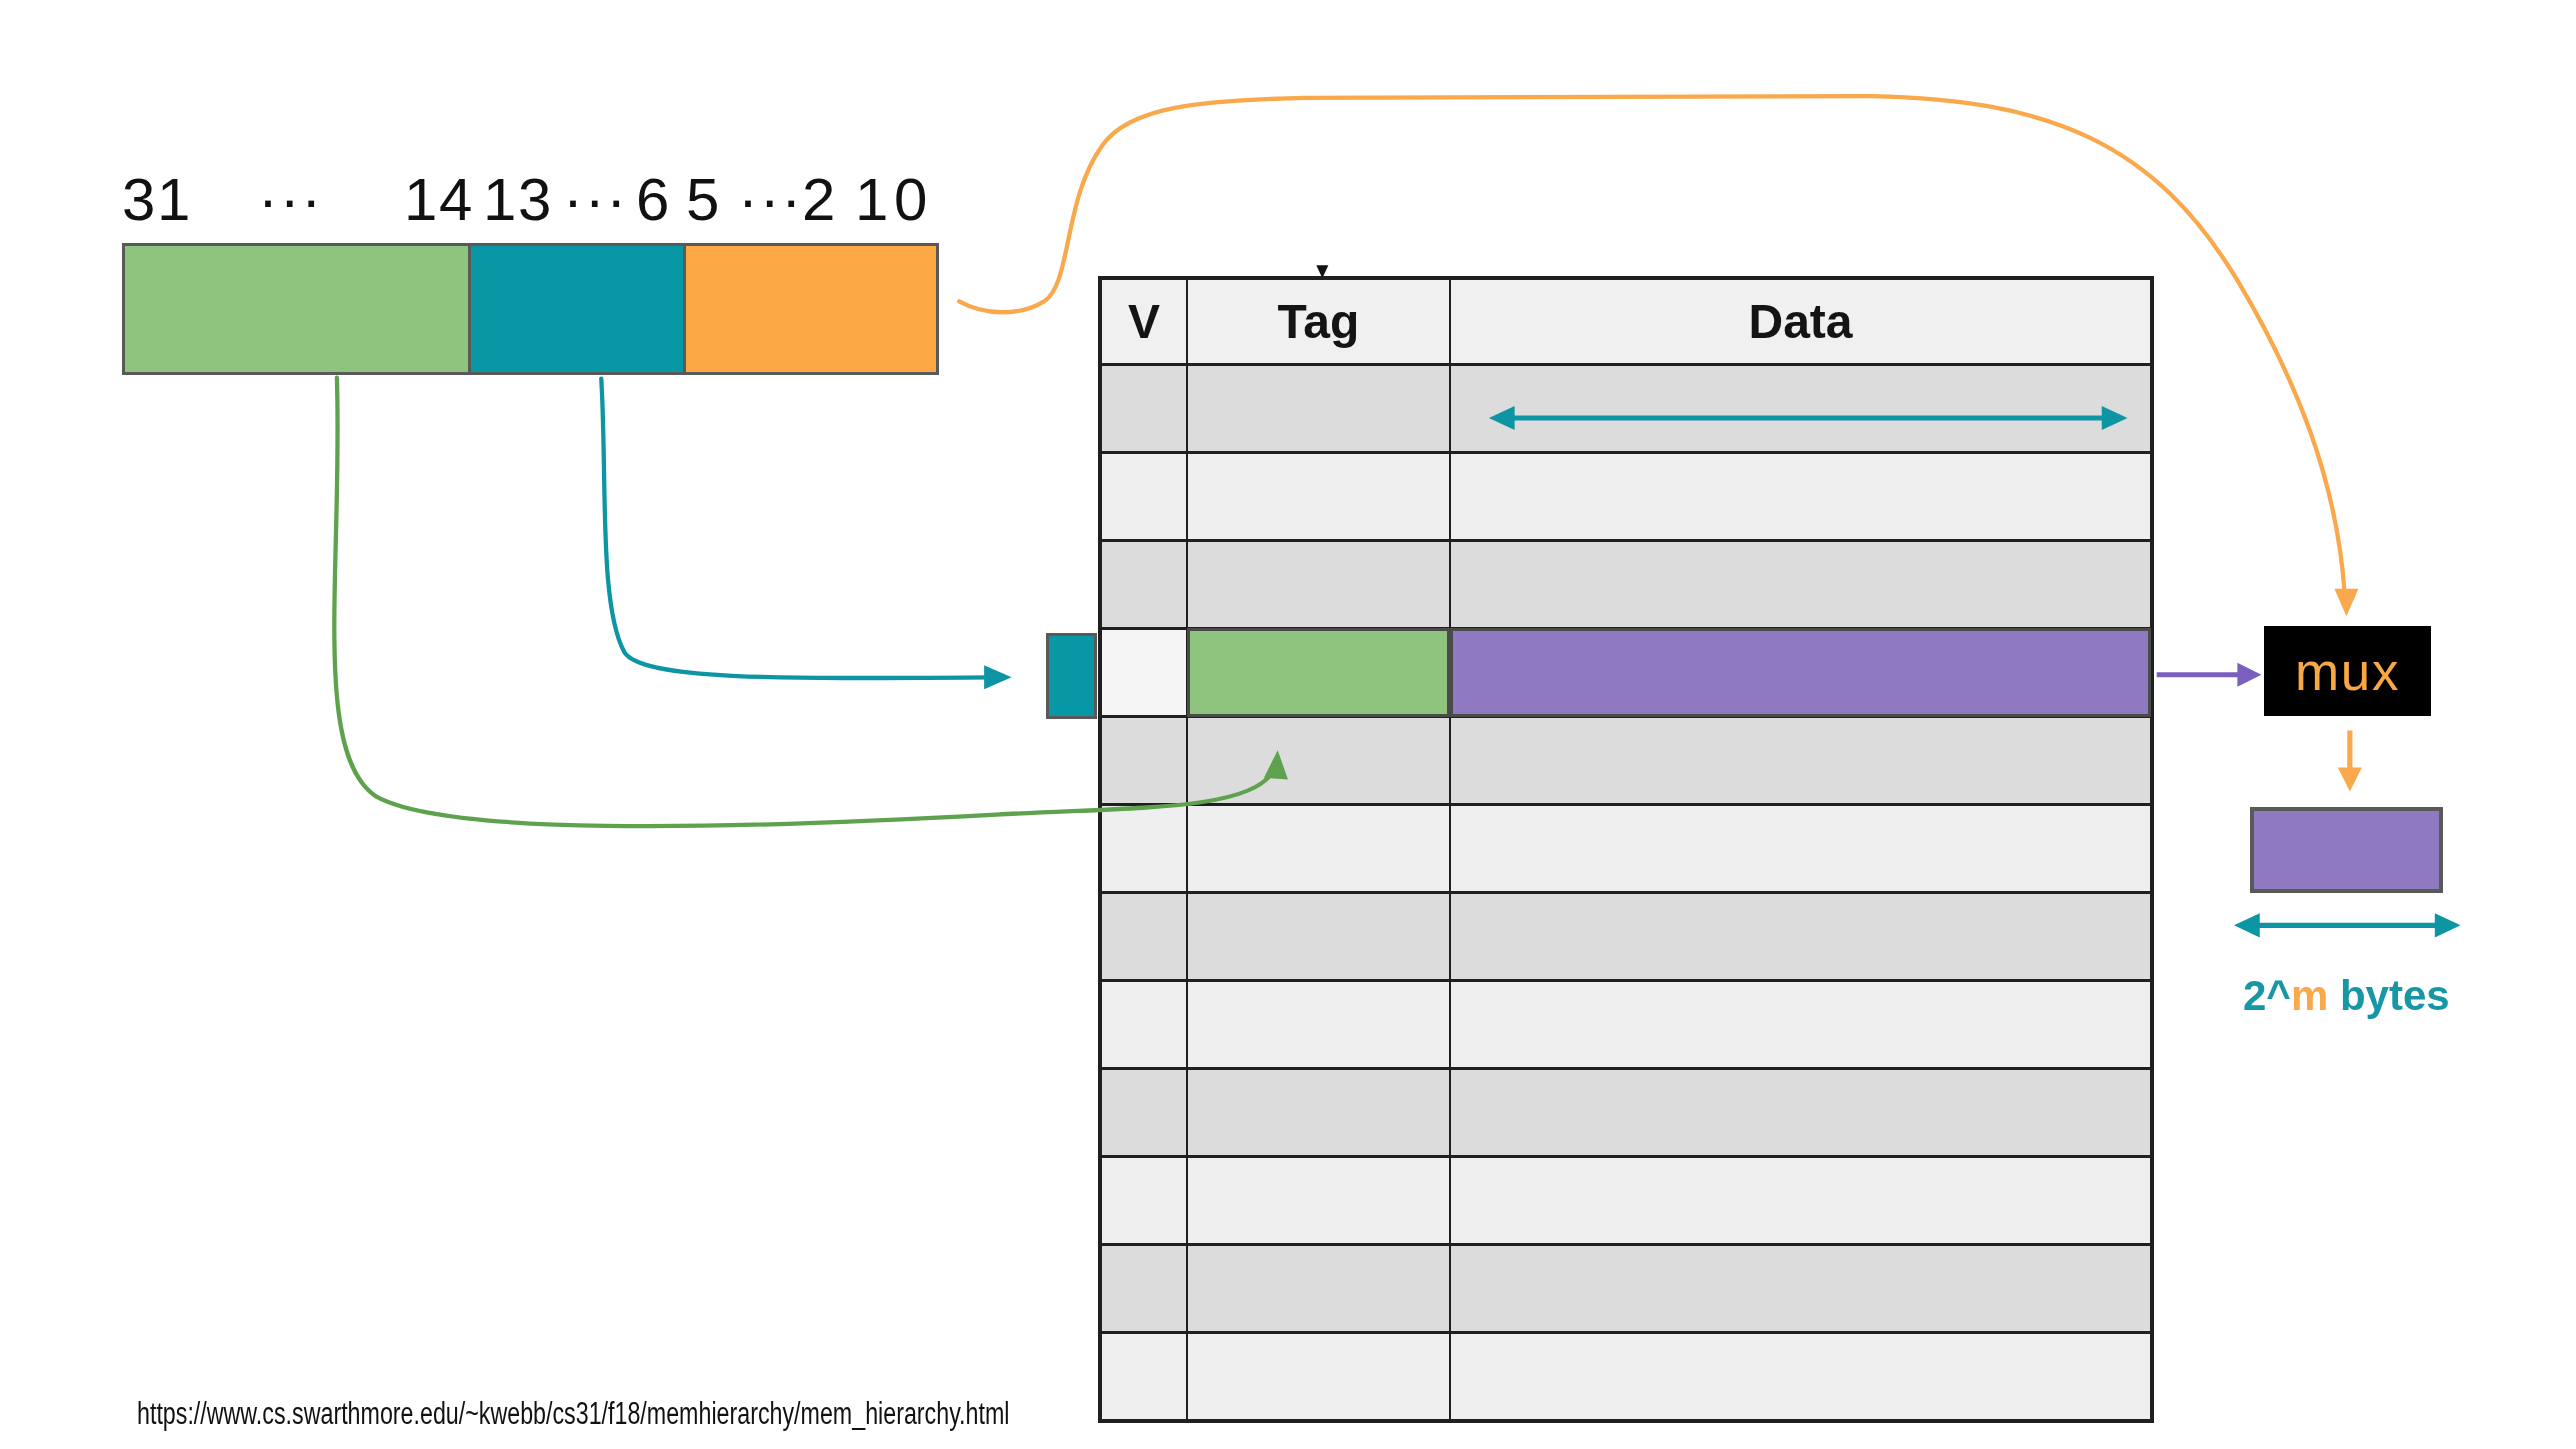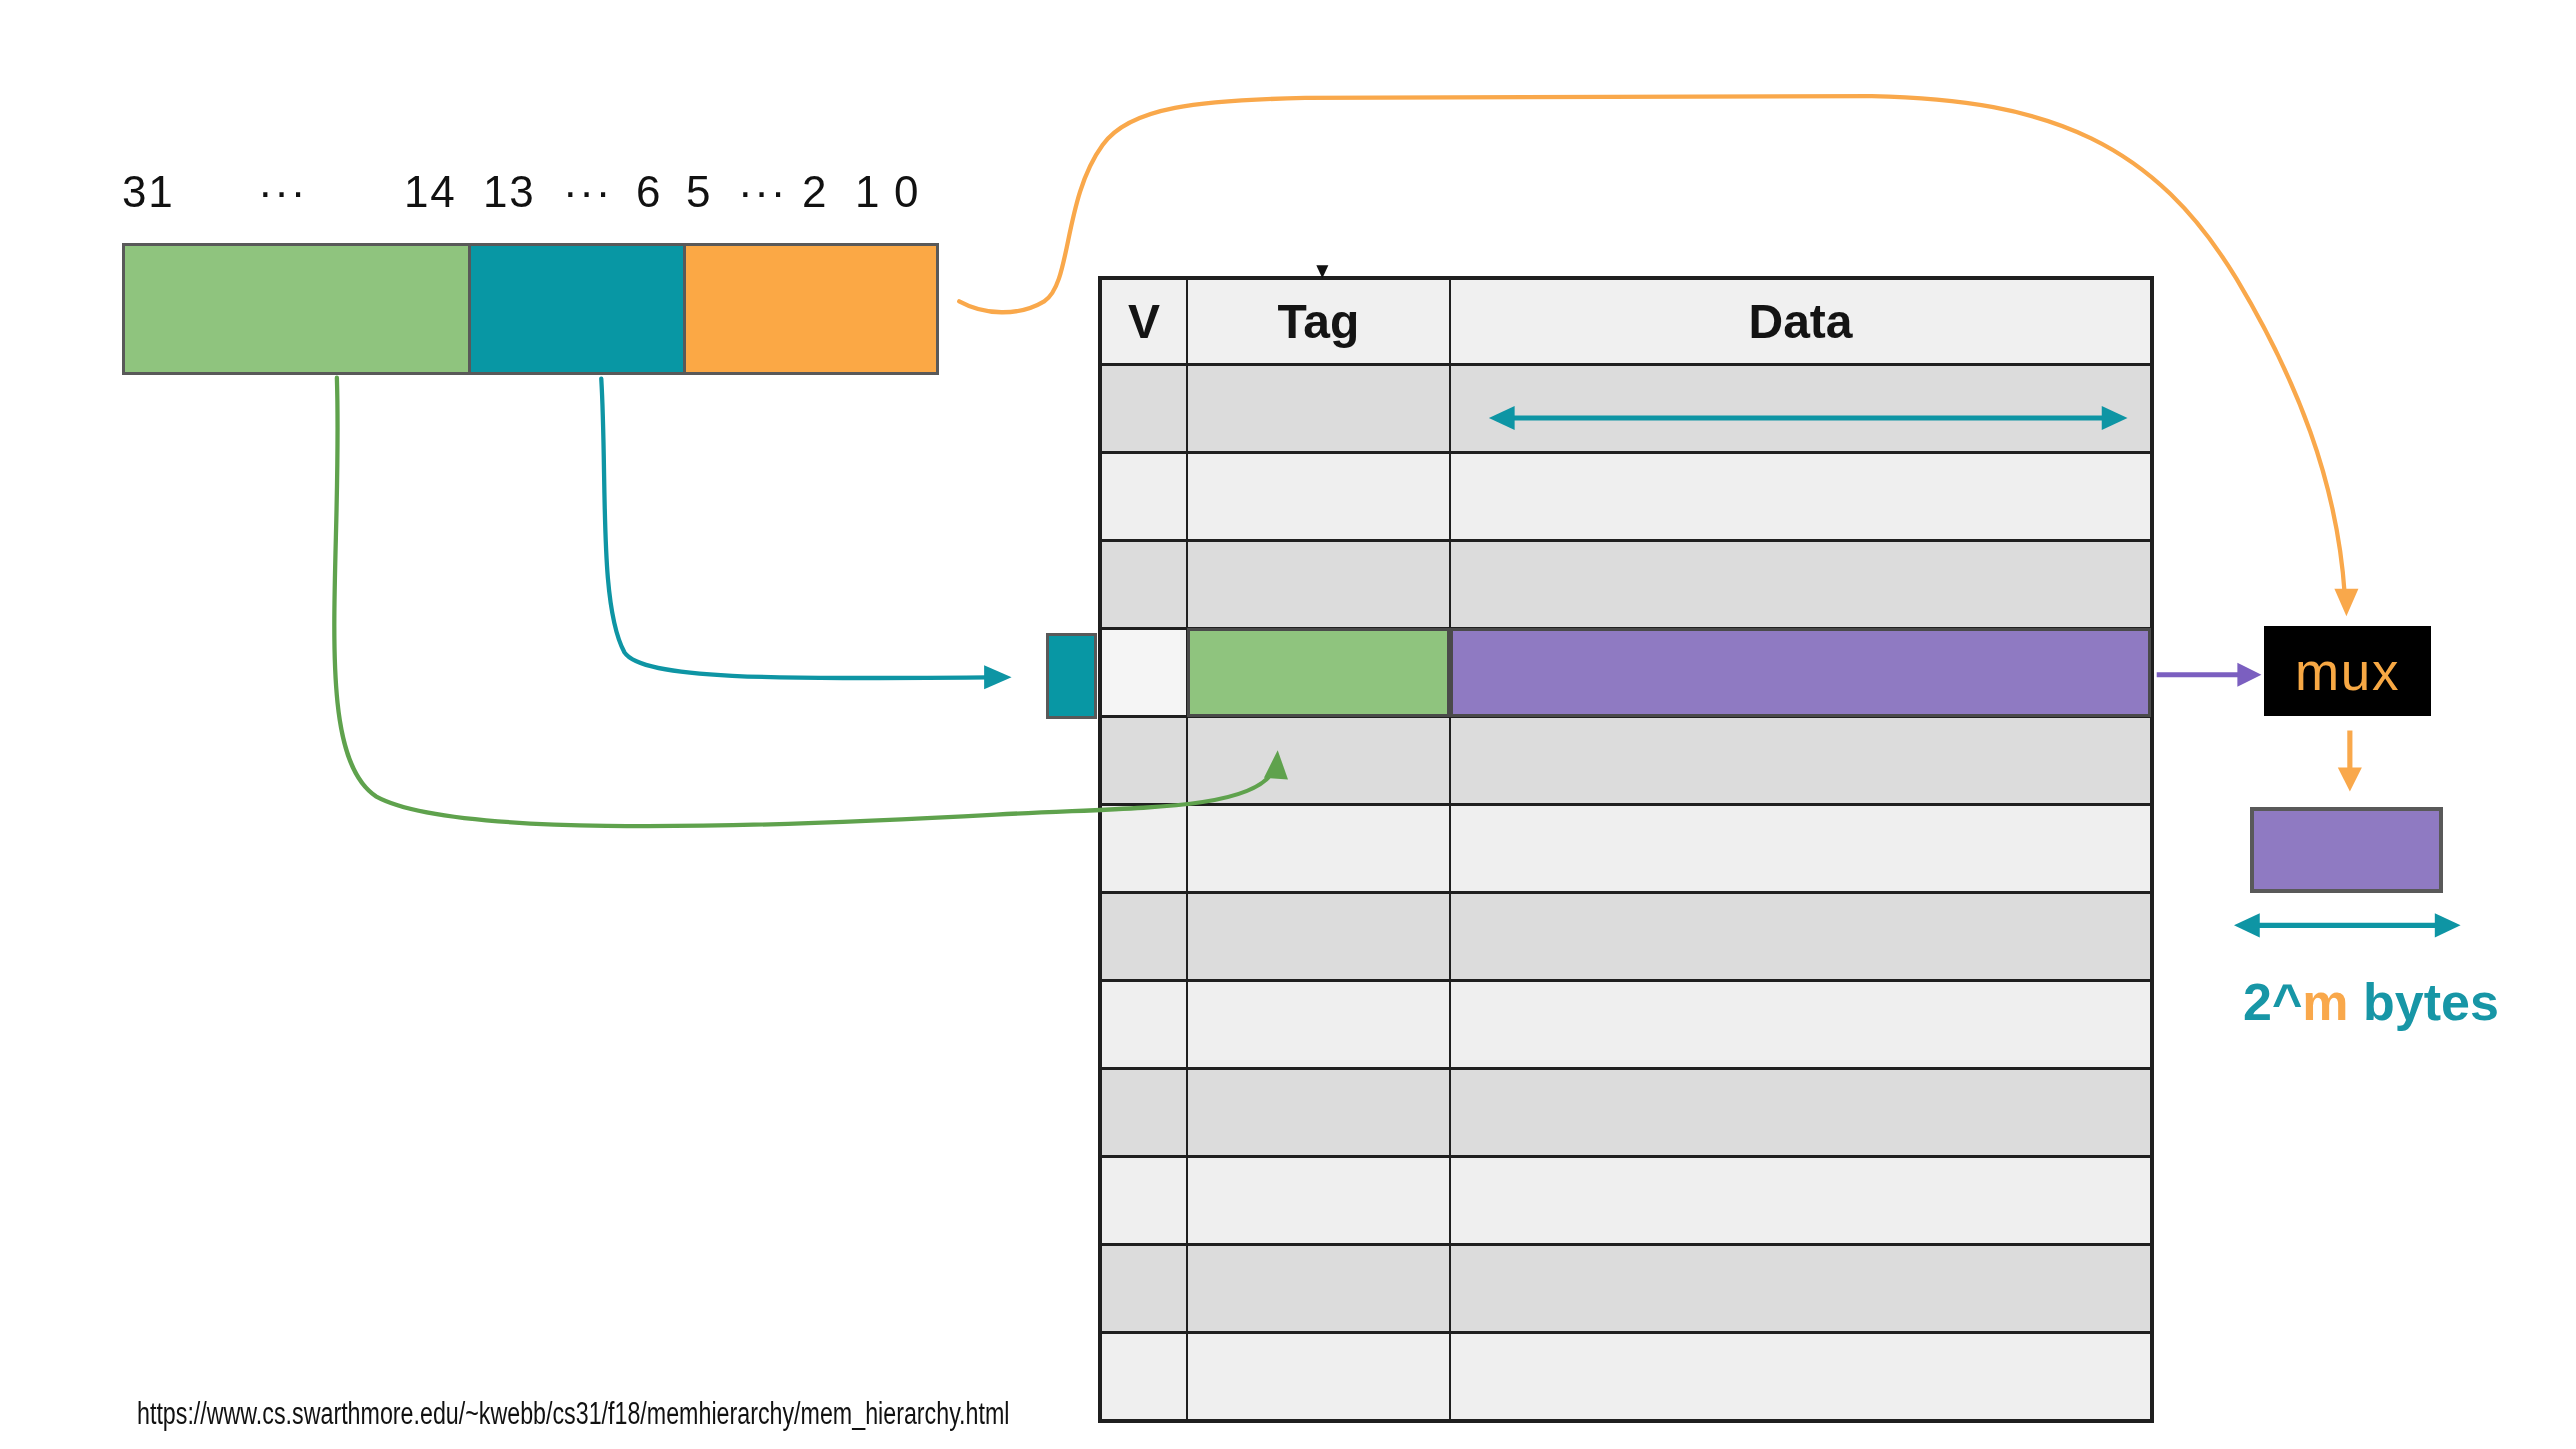--- a/index.html
+++ b/index.html
@@ -3,21 +3,21 @@
 <meta charset="utf-8">
 <style>
   html,body{margin:0;padding:0;background:#ffffff;}
   #stage{position:relative;width:2576px;height:1449px;background:#ffffff;overflow:hidden;
          font-family:"Liberation Sans", sans-serif;}
 
   
   .title{position:absolute;left:103px;top:81px;font-size:62px;font-weight:bold;color:#111;
          letter-spacing:0px;white-space:nowrap;}
   .bit-labels{position:absolute;left:0;top:170px;width:1030px;height:60px;}
-  .bit-label{position:absolute;top:0;font-size:44px;color:#111;line-height:1;letter-spacing:1.7px;white-space:nowrap;}
+  .bit-label{position:absolute;top:0;font-size:60px;color:#111;line-height:1;letter-spacing:1.7px;white-space:nowrap;}
 
   
   .address-bar{position:absolute;left:122px;top:243px;width:817px;height:132px;
                box-sizing:border-box;border:3.4px solid #595959;display:flex;}
   .addr-seg{height:100%;box-sizing:border-box;}
   .addr-seg + .addr-seg{border-left:3.4px solid #595959;}
 
   
   .cache-table{position:absolute;left:1098px;top:276px;width:1056px;height:1147px;
                box-sizing:border-box;border:4.3px solid #1f1f1f;display:flex;flex-direction:column;}
@@ -38,21 +38,21 @@
   .row-marker{position:absolute;left:1046px;top:633px;width:51px;height:86px;
               background:#0897a4;box-sizing:border-box;border:3.4px solid #595959;}
   .mux-box{position:absolute;left:2264px;top:626px;width:167px;height:90px;background:#000;
            display:flex;align-items:center;justify-content:center;}
   .mux-box span{color:#f7a844;font-size:53px;letter-spacing:1.7px;line-height:1;}
   .out-rect{position:absolute;left:2250px;top:807px;width:193px;height:86px;
             background:#8f7ac2;box-sizing:border-box;border:4.3px solid #595959;}
 
   .block-size-label{position:absolute;left:1636px;top:469px;font-size:65px;font-weight:600;
                     color:#1796a6;white-space:nowrap;}
-  .out-size-label{position:absolute;left:2243px;top:972px;font-size:52px;font-weight:600;white-space:nowrap;}
+  .out-size-label{position:absolute;left:2243px;top:972px;font-size:42px;font-weight:600;white-space:nowrap;}
   .footer-url{position:absolute;left:137px;top:1396px;font-size:31px;color:#111;white-space:nowrap;
               transform:scaleX(0.75);transform-origin:left top;}
 
   .overlay{position:absolute;left:0;top:0;width:2576px;height:1449px;pointer-events:none;}
 </style>
 </head>
 <body>
 
 <div id="stage">
 

